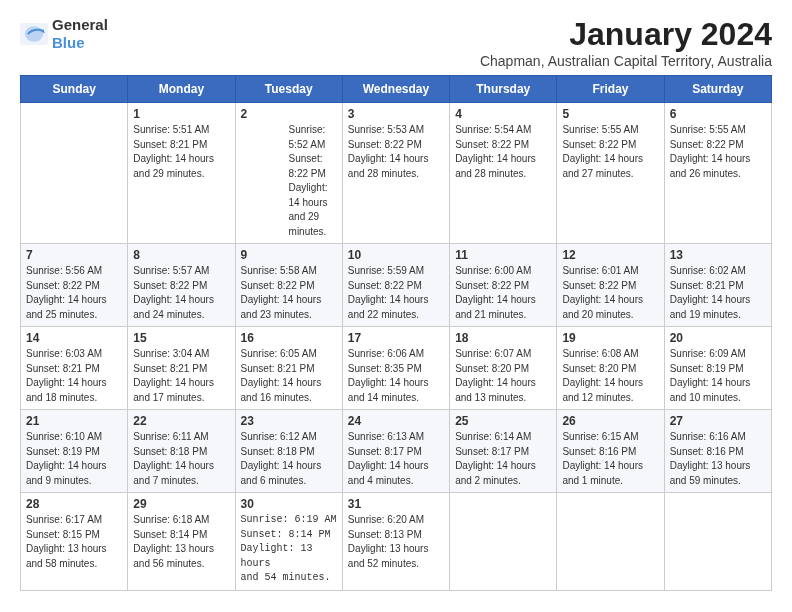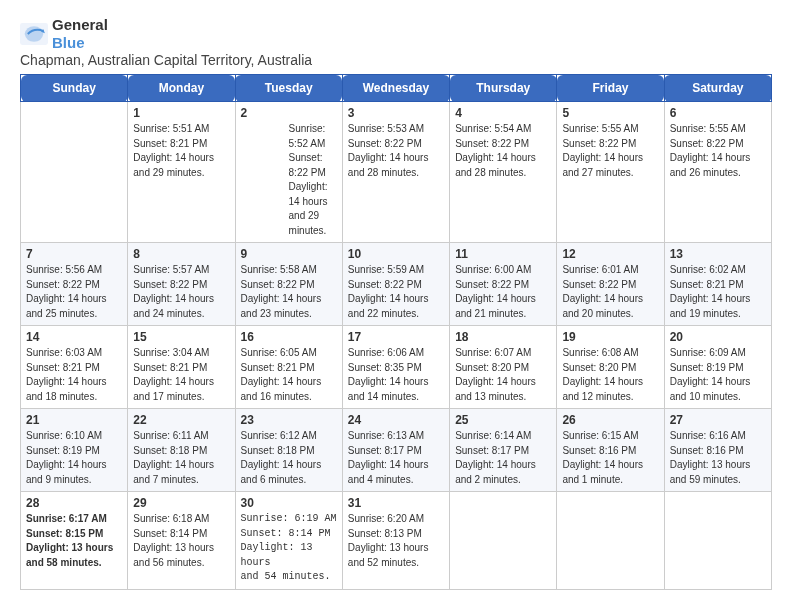--- a/index.html
+++ b/index.html
@@ -8,21 +8,20 @@
       background: #fff;
       width: 792px;
       min-height: 612px;
       padding: 16px 20px;
     }
     .header-row {
       display: flex;
       justify-content: space-between;
       align-items: flex-start;
       margin-bottom: 4px;
-      flex-direction: column;
     }
     .logo {
       display: flex;
       align-items: center;
       gap: 4px;
     }
     .logo-icon {
       width: 28px;
       height: 22px;
     }
@@ -73,40 +72,40 @@
     }
     tr:nth-child(even) td {
       background: #f5f7fb;
     }
     tr:nth-child(odd) td {
       background: #fff;
     }
     
     thead tr th {
       background: #3a6bbf !important;
-      border-radius: 6px;
     }
   </style>
 </head>
 <body>
 
 <div class="header-row">
   <div class="logo">
     <svg class="logo-icon" viewBox="0 0 36 28" xmlns="http://www.w3.org/2000/svg">
       <rect x="0" y="0" width="36" height="28" rx="3" fill="#eef3fb"></rect>
       <path d="M18 4 Q28 4 30 14 Q28 24 18 24 Q8 24 6 14 Q8 4 18 4Z" fill="#4a90d9" opacity="0.3"></path>
       <path d="M10 14 Q18 6 30 10" stroke="#4a90d9" stroke-width="2.5" fill="none"></path>
       <polygon points="30,8 32,13 27,11" fill="#4a90d9"></polygon>
     </svg>
     <div>
       <span style="font-size:15px;font-weight:bold;color:#333;">General</span><br>
       <span style="font-size:15px;font-weight:bold;color:#4a90d9;">Blue</span>
     </div>
   </div>
   <div class="title-block">
+    <div class="main-title">January 2024</div>
     <div class="subtitle">Chapman, Australian Capital Territory, Australia</div>
   </div>
 </div>
 
 <table class="calendar">
   <thead>
     <tr id="weekday-header">
         <th>Sunday</th>
         <th>Monday</th>
         <th>Tuesday</th>
@@ -311,21 +310,21 @@
           <span class="day-num">27</span>
           <div class="cell-detail" style="white-space: pre-line;">Sunrise: 6:16 AM
 Sunset: 8:16 PM
 Daylight: 13 hours
 and 59 minutes.</div>
         </td>
       </tr>
       <tr>
         <td>
           <span class="day-num">28</span>
-          <div class="cell-detail" style="white-space: pre-line; font-weight: bold;">Sunrise: 6:17 AM
+          <div class="cell-detail" style="white-space: pre-line;">Sunrise: 6:17 AM
 Sunset: 8:15 PM
 Daylight: 13 hours
 and 58 minutes.</div>
         </td>
         <td>
           <span class="day-num">29</span>
           <div class="cell-detail" style="white-space: pre-line;">Sunrise: 6:18 AM
 Sunset: 8:14 PM
 Daylight: 13 hours
 and 56 minutes.</div>

